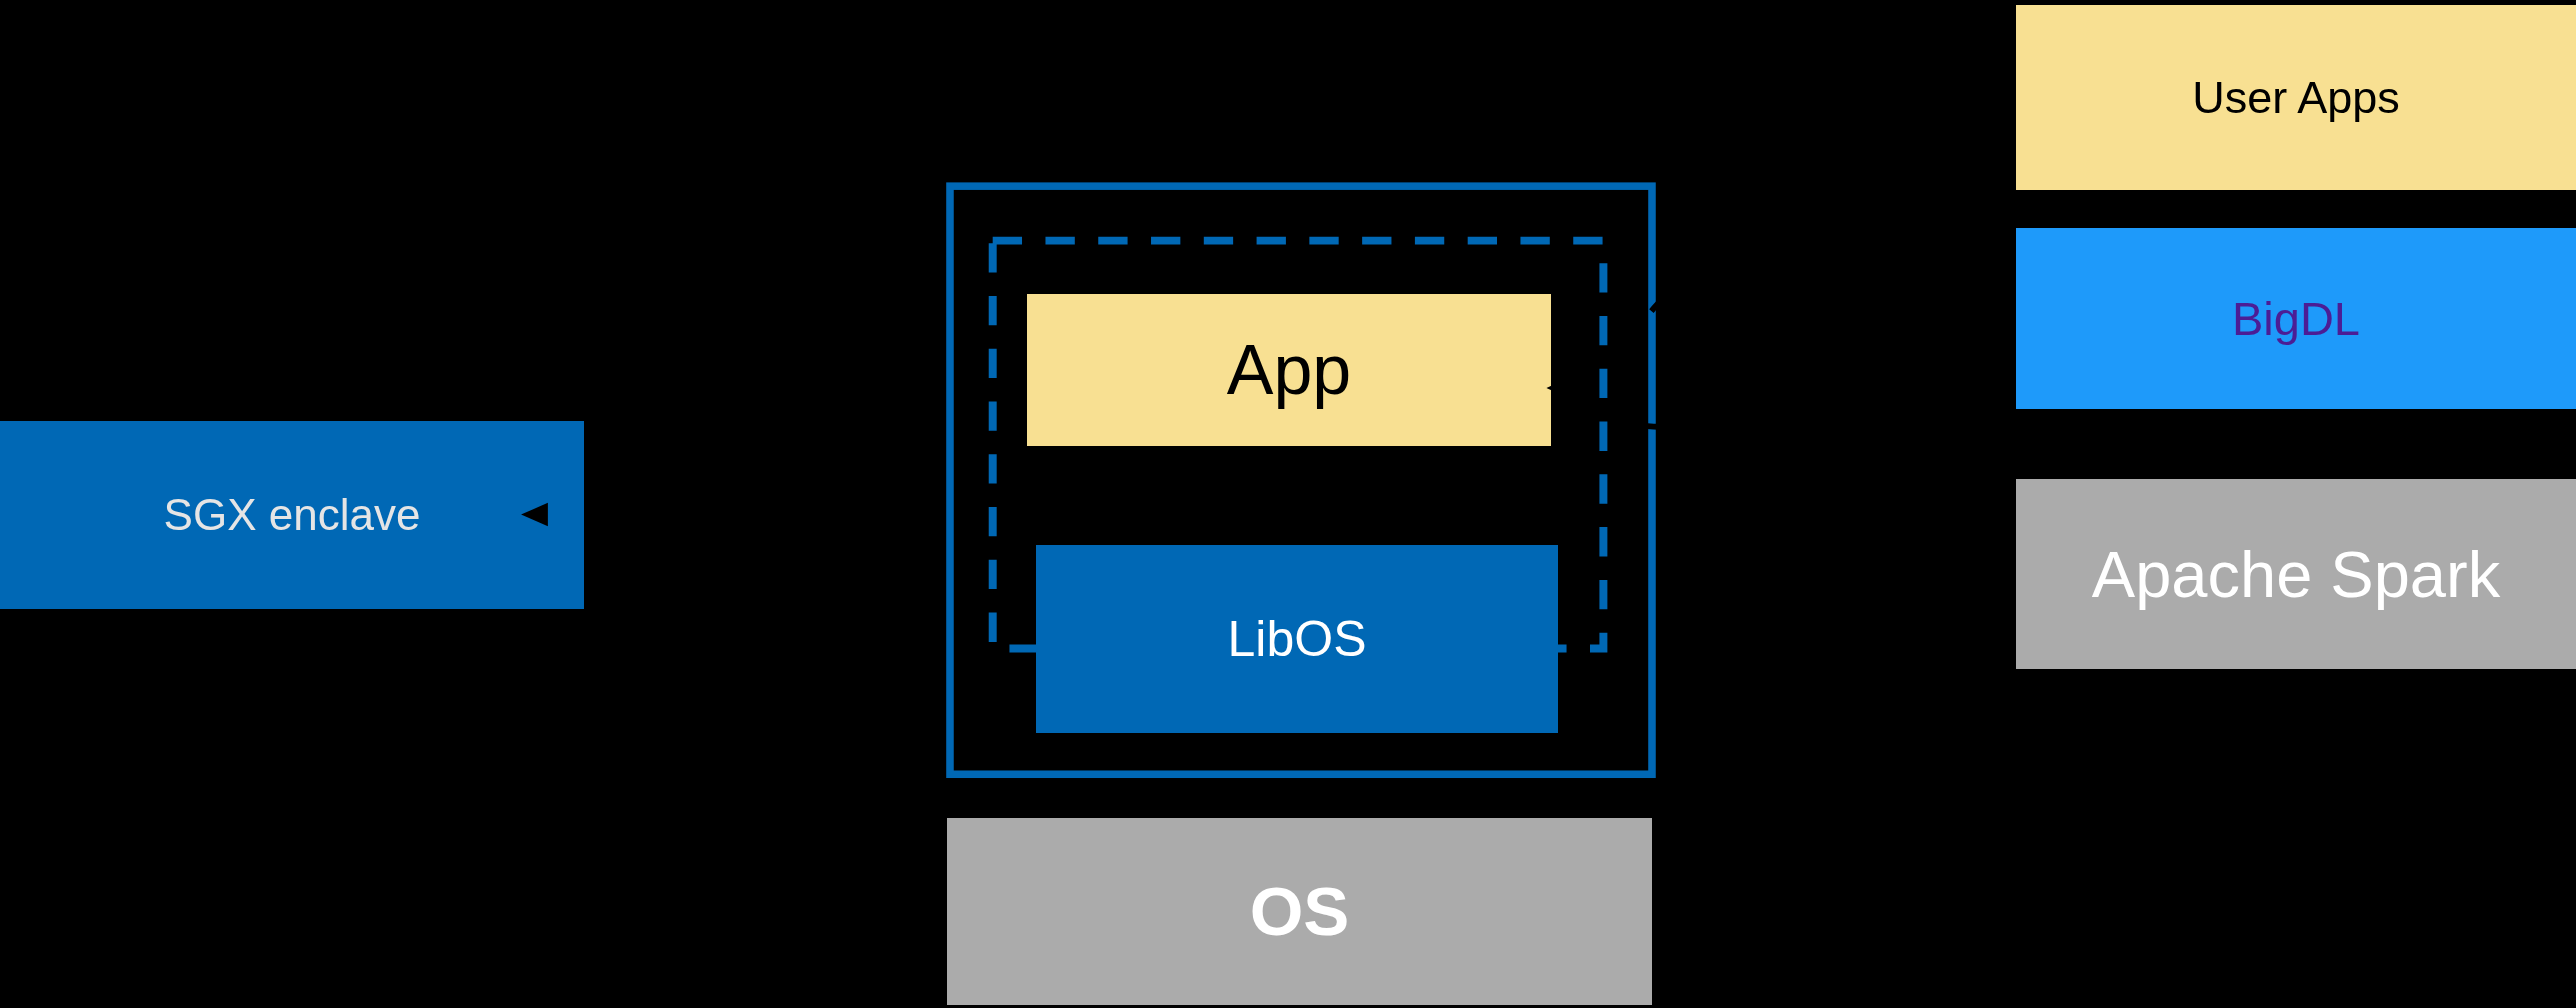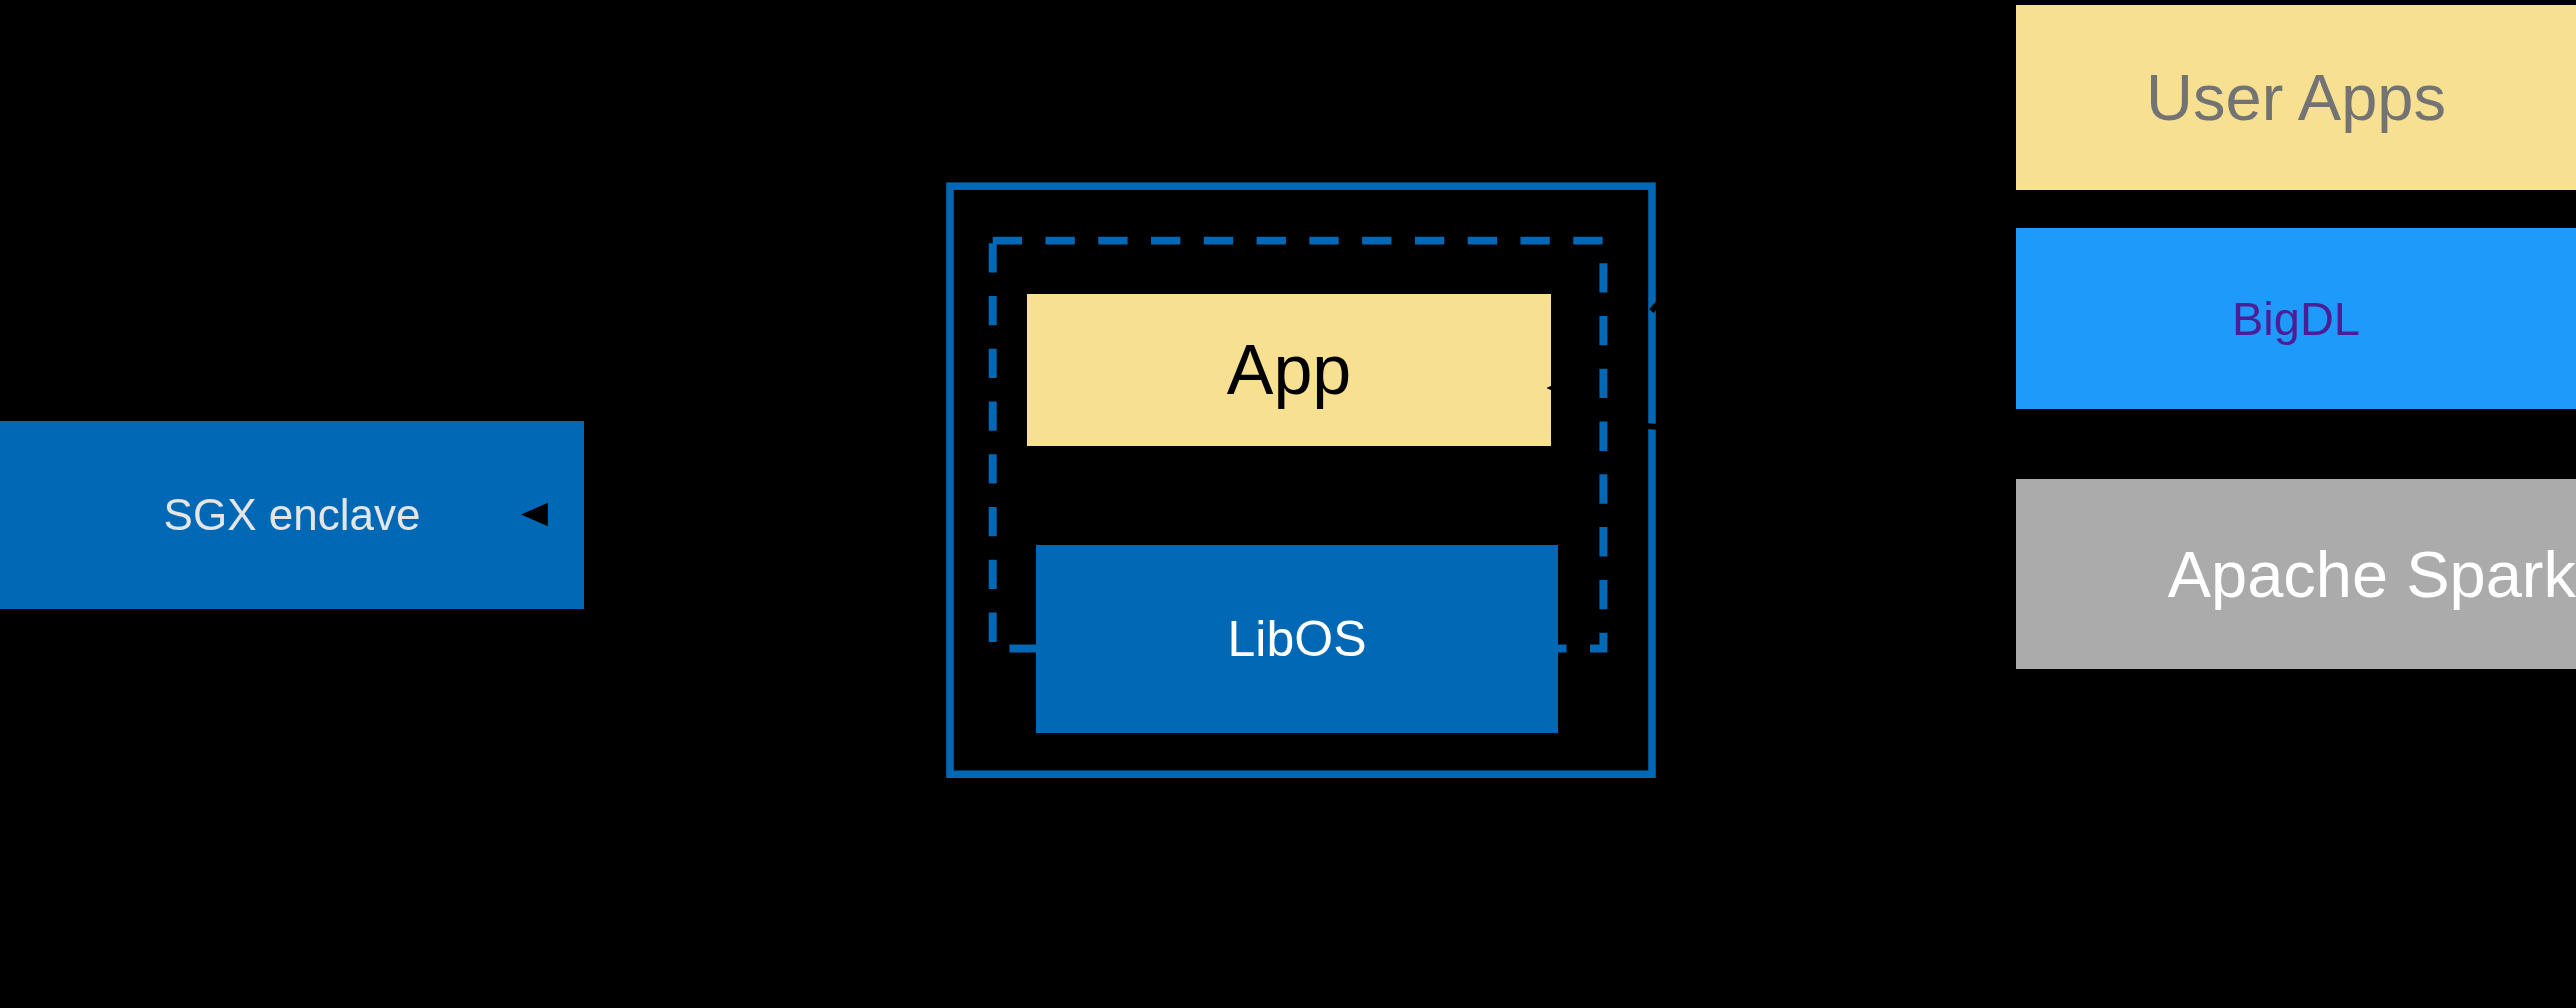--- a/index.html
+++ b/index.html
@@ -49,35 +49,34 @@
     left: 947px; top: 818px; width: 705px; height: 187px;
     background: var(--gray);
     color: #fff;
     font-size: 69px;
     font-weight: bold;
   }
   
   .user-apps-box {
     left: 2016px; top: 5px; width: 560px; height: 185px;
     background: var(--yellow);
-    color: #737373;
-    font-size: 65px;
+    color: #000000;
+    font-size: 45px;
   }
   .bigdl-box {
     left: 2016px; top: 228px; width: 560px; height: 181px;
     background: var(--bright-blue);
     color: #4c1d95;
     font-size: 47px;
   }
   .spark-box {
     left: 2016px; top: 479px; width: 560px; height: 190px;
     background: var(--gray);
     color: #fff;
     font-size: 65px;
-    justify-content: flex-end;
   }
   .svg-layer {
     position: absolute;
     left: 0; top: 0;
     width: 2576px;
     height: 1009px;
   }
   .svg-under { z-index: 1; }
   .svg-over  { z-index: 3; }
 </style>
@@ -100,20 +99,23 @@
   </div>
 
   <div class="box app-box">
     <span class="label">App</span>
   </div>
 
   <div class="box libos-box">
     <span class="label">LibOS</span>
   </div>
 
+  <div class="box os-box">
+    <span class="label">OS</span>
+  </div>
 
   <div class="box user-apps-box">
     <span class="label">User Apps</span>
   </div>
 
   <div class="box bigdl-box">
     <span class="label">BigDL</span>
   </div>
 
   <div class="box spark-box">

